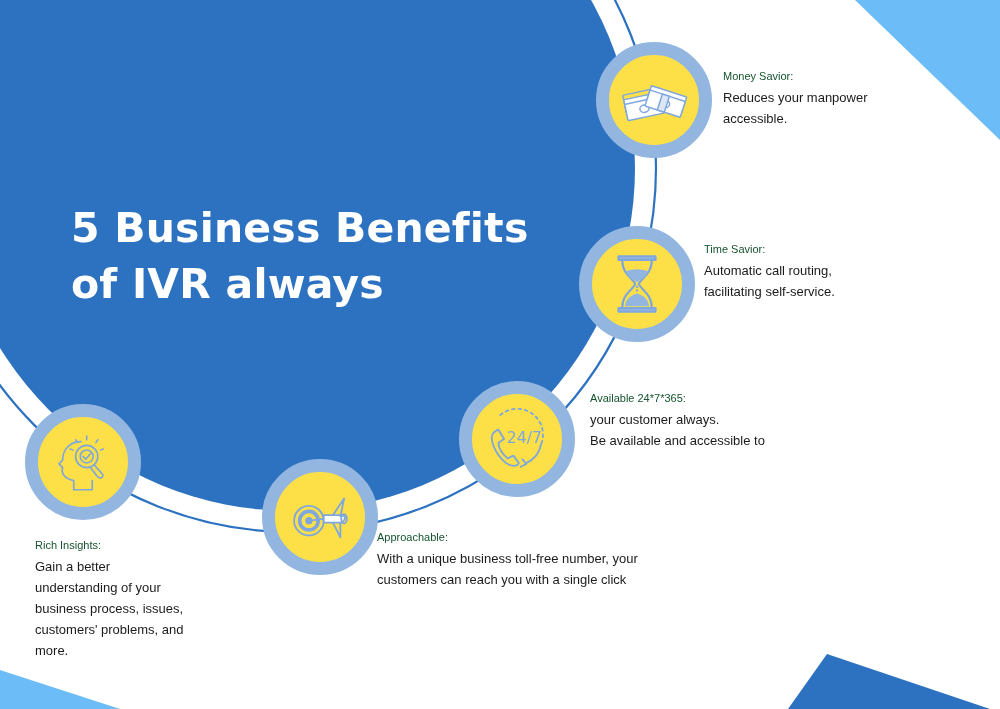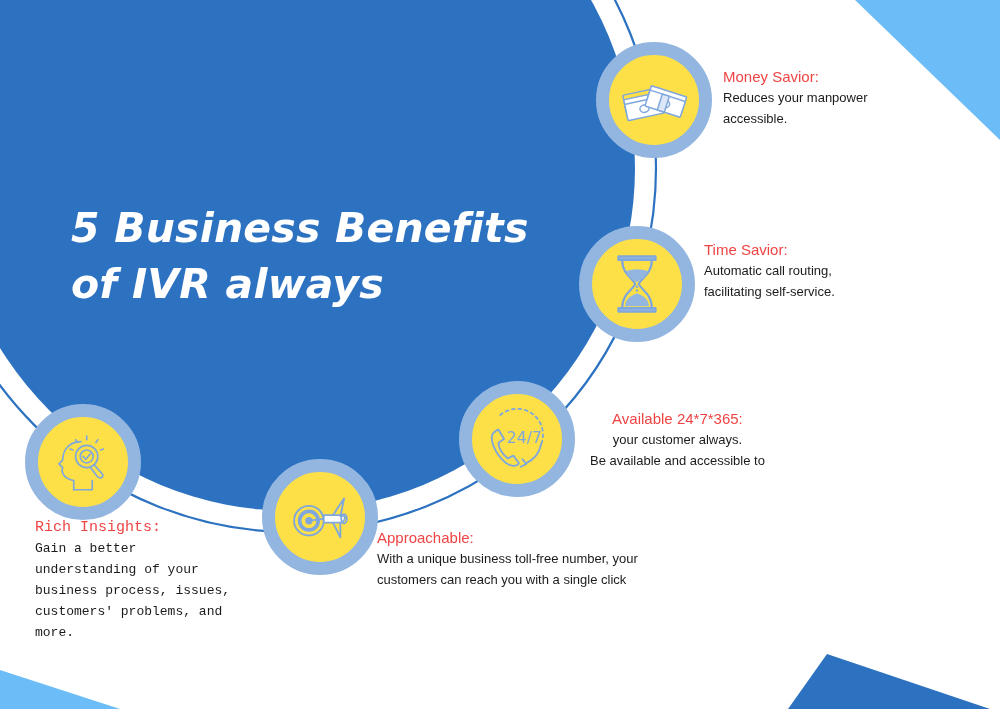--- a/index.html
+++ b/index.html
@@ -1,23 +1,23 @@
 <!DOCTYPE html>
 <html><head>
 <meta charset="utf-8">
 <style>
   html,body{margin:0;padding:0;}
   body{width:1000px;height:709px;position:relative;overflow:hidden;background:#ffffff;font-family:"Liberation Sans","DejaVu Sans",sans-serif;}
   .bg-svg{position:absolute;left:0;top:0;width:1000px;height:709px;}
-  .title{position:absolute;left:71px;top:200px;color:#ffffff;font-family:"DejaVu Sans",sans-serif;font-weight:bold;font-size:41px;line-height:56px;letter-spacing:0.2px;margin:0;font-style:italic;}
+  .title{position:absolute;left:71px;top:200px;color:#ffffff;font-family:"DejaVu Sans",sans-serif;font-weight:bold;font-size:41px;line-height:56px;letter-spacing:0.2px;margin:0;}
   .title span{display:block;}
   .badge{position:absolute;width:116px;height:116px;border-radius:50%;background:#fde047;border:13px solid #93b6e0;box-sizing:border-box;display:flex;align-items:center;justify-content:center;}
   .badge svg{width:74px;height:74px;}
   .benefit{position:absolute;}
-  .benefit .heading{color:#ef4444;font-size:15px;line-height:21px;}
+  .benefit .heading{color:#14532d;font-size:11px;line-height:21px;}
   .benefit .desc{color:#1b1b1b;font-size:13px;line-height:21px;}
 </style>
 </head>
 <body>
 
 <svg class="bg-svg" viewBox="0 0 1000 709" xmlns="http://www.w3.org/2000/svg">
 
   <polygon points="855,0 1000,0 1000,140" fill="#6bbcf7"></polygon>
 
   <polygon points="827,654 990,709 788,709" fill="#2c72c1"></polygon>
@@ -75,21 +75,21 @@
 
 <div class="badge" style="left:459px;top:381px;">
   <svg viewBox="0 0 80 80" fill="none" stroke="#7fa7dd" stroke-width="2" stroke-linejoin="round" stroke-linecap="round">
     <path d="M22 14 A28 28 0 0 1 66 46" stroke-dasharray="3 4"></path>
     <path d="M66 46 A28 28 0 0 1 50 66"></path>
     <path d="M46 62 L50 67 L44 70"></path>
     <path d="M14 34 C10 40 16 56 28 66 C34 70 40 70 42 66 L36 58 L30 61 C24 56 20 50 20 44 L26 40 L20 30 C18 30 16 32 14 34 Z"></path>
     <text x="48" y="44" text-anchor="middle" font-family="DejaVu Sans, sans-serif" font-size="17" fill="#7fa7dd" stroke="none">24/7</text>
   </svg>
 </div>
-<div class="benefit" style="left:590px;top:408px;text-align:center;">
+<div class="benefit" style="left:590px;top:388px;">
   <div class="heading">Available 24*7*365:</div>
   <div class="desc">your customer always.</div>
   <div class="desc">Be available and accessible to</div>
 </div>
 
 <div class="badge" style="left:262px;top:459px;">
   <svg viewBox="0 0 80 80" fill="none" stroke="#7fa7dd" stroke-width="2" stroke-linejoin="round">
     <circle cx="28" cy="44" r="16"></circle>
     <circle cx="28" cy="44" r="10" stroke-width="4"></circle>
     <circle cx="28" cy="44" r="3" fill="#7fa7dd"></circle>
@@ -114,20 +114,20 @@
     <circle cx="44" cy="34" r="7"></circle>
     <path d="M40 34 L43 37 L48 31"></path>
     <path d="M52 43 L60 52 Q63 55 60 57 Q57 58 55 55 L48 46"></path>
     <line x1="44" y1="12" x2="44" y2="16"></line>
     <line x1="32" y1="16" x2="34" y2="19"></line>
     <line x1="56" y1="16" x2="54" y2="19"></line>
     <line x1="62" y1="26" x2="59" y2="27"></line>
     <line x1="26" y1="26" x2="29" y2="27"></line>
   </svg>
 </div>
-<div class="benefit" style="left:35px;top:517px;font-family:Liberation Mono, monospace;">
+<div class="benefit" style="left:35px;top:535px;">
   <div class="heading">Rich Insights:</div>
   <div class="desc">Gain a better</div>
   <div class="desc">understanding of your</div>
   <div class="desc">business process, issues,</div>
   <div class="desc">customers' problems, and</div>
   <div class="desc">more.</div>
 </div>
 
 </body></html>

